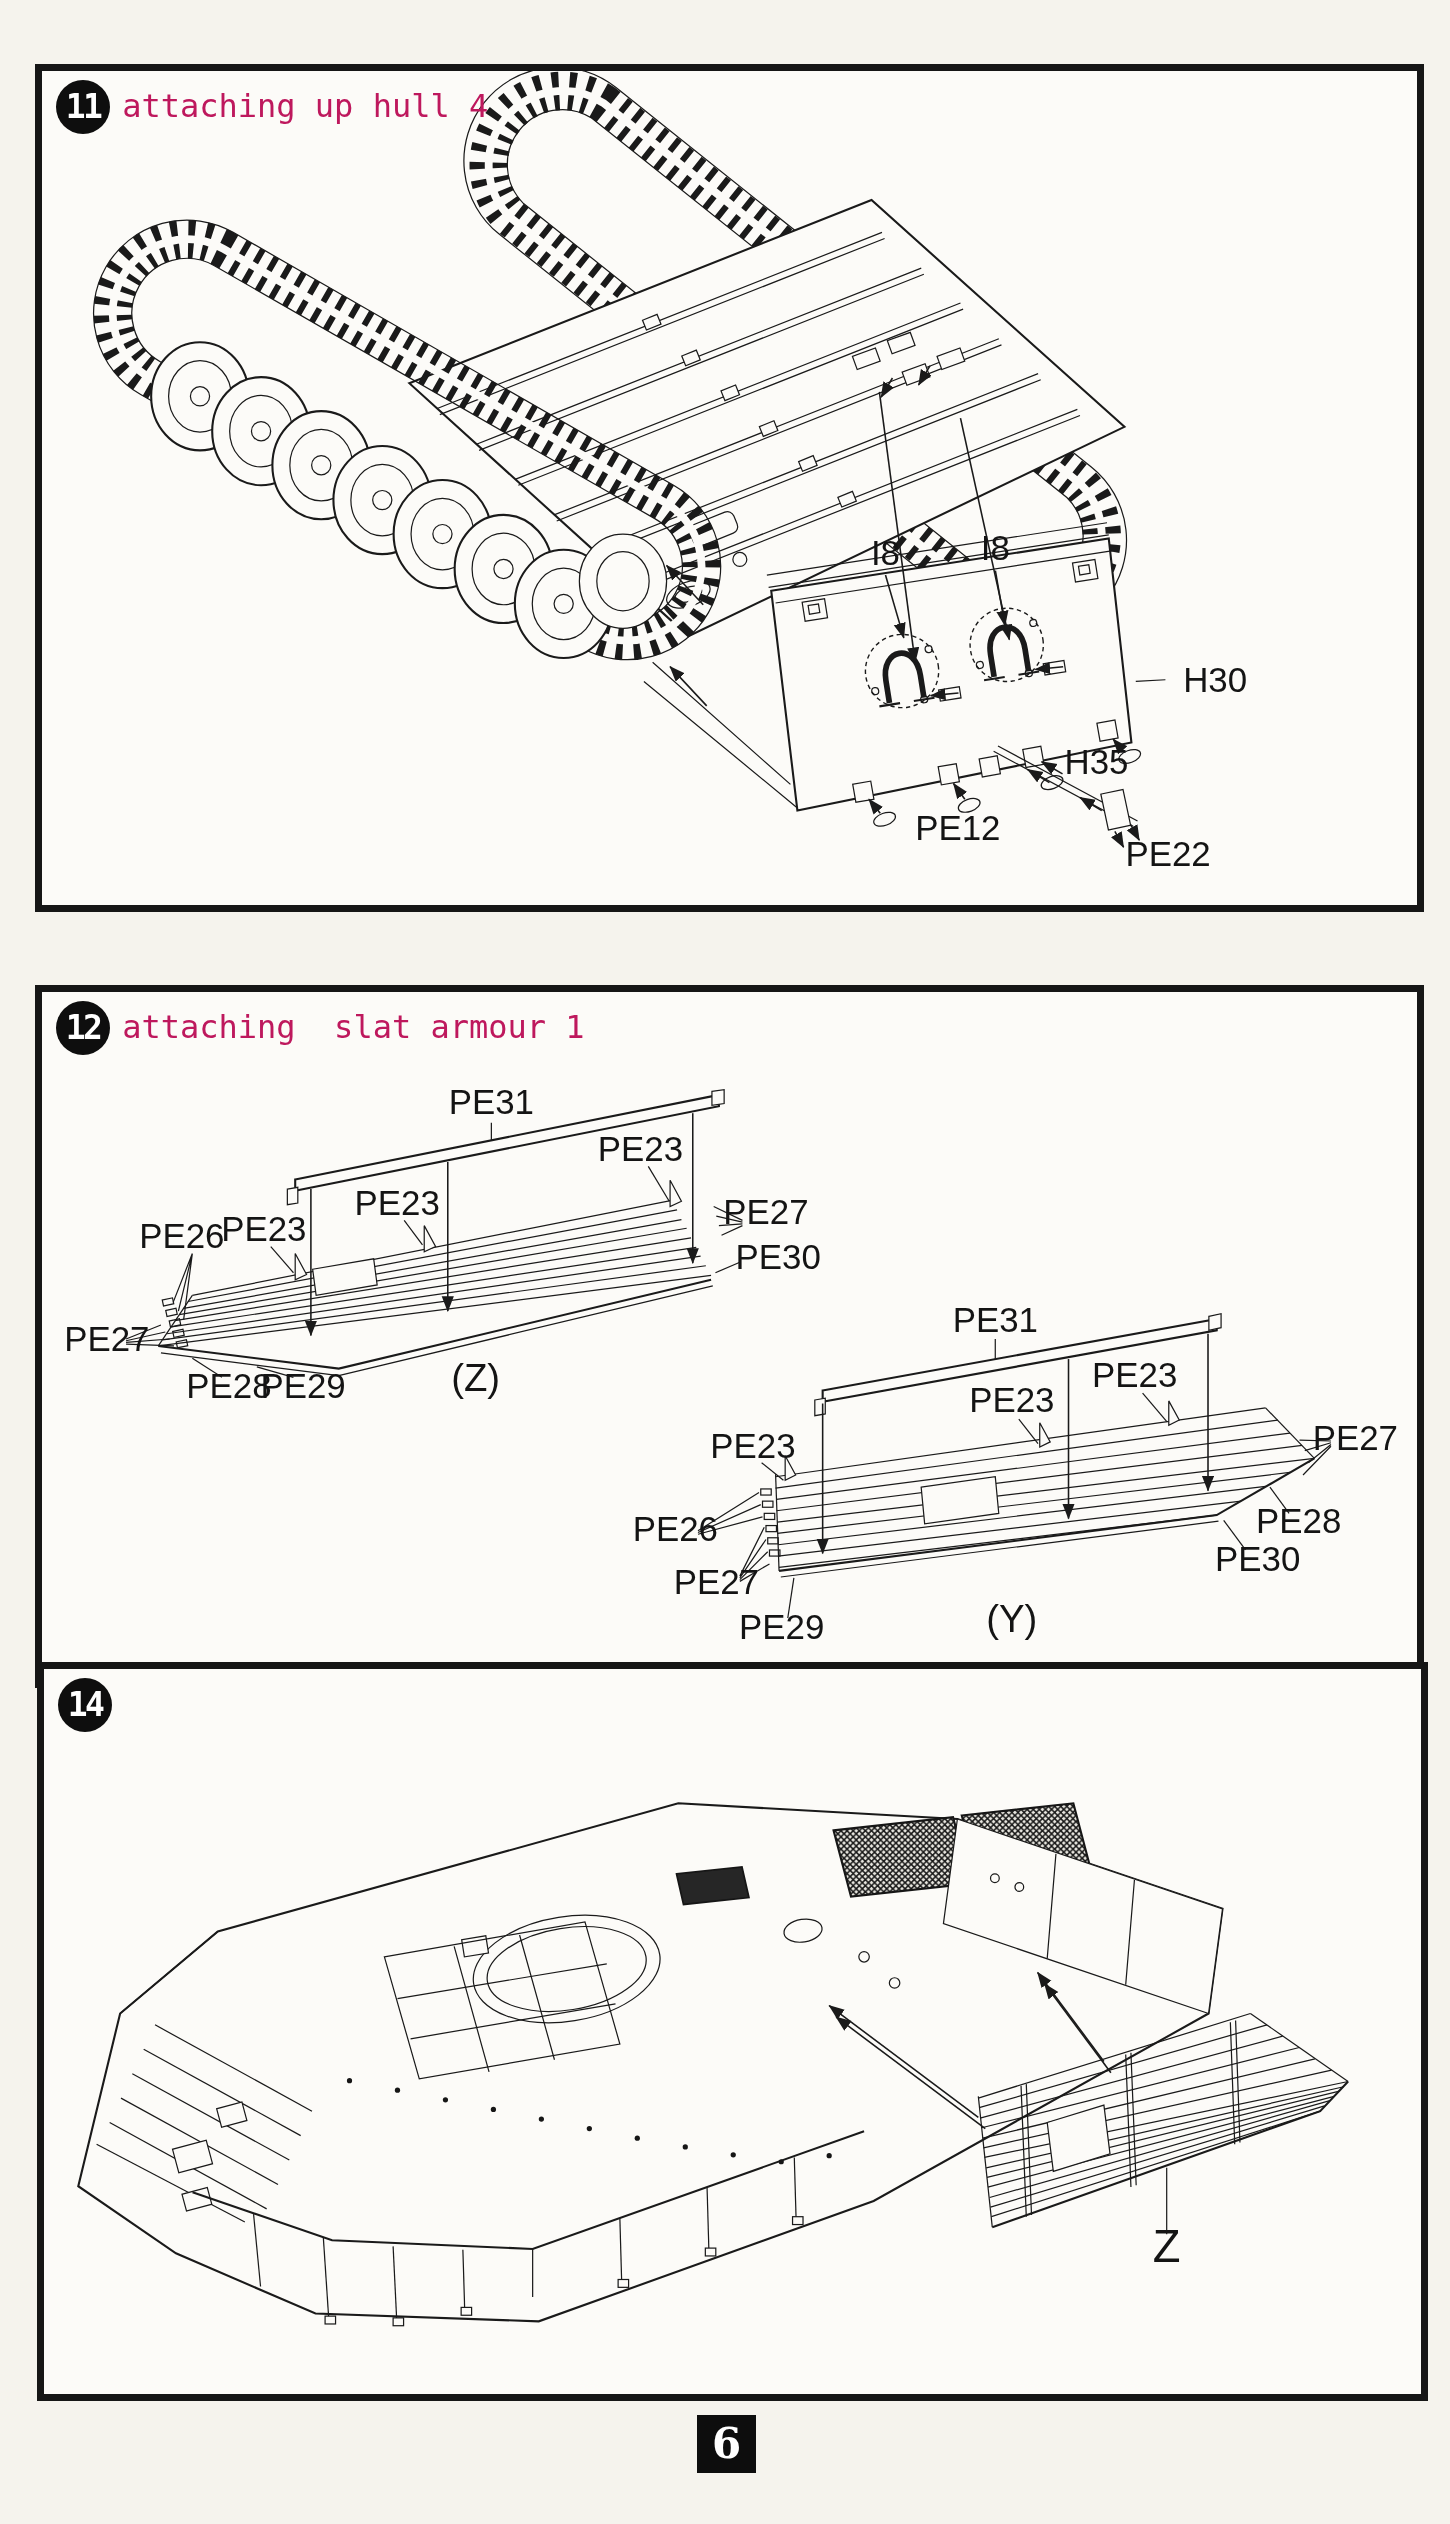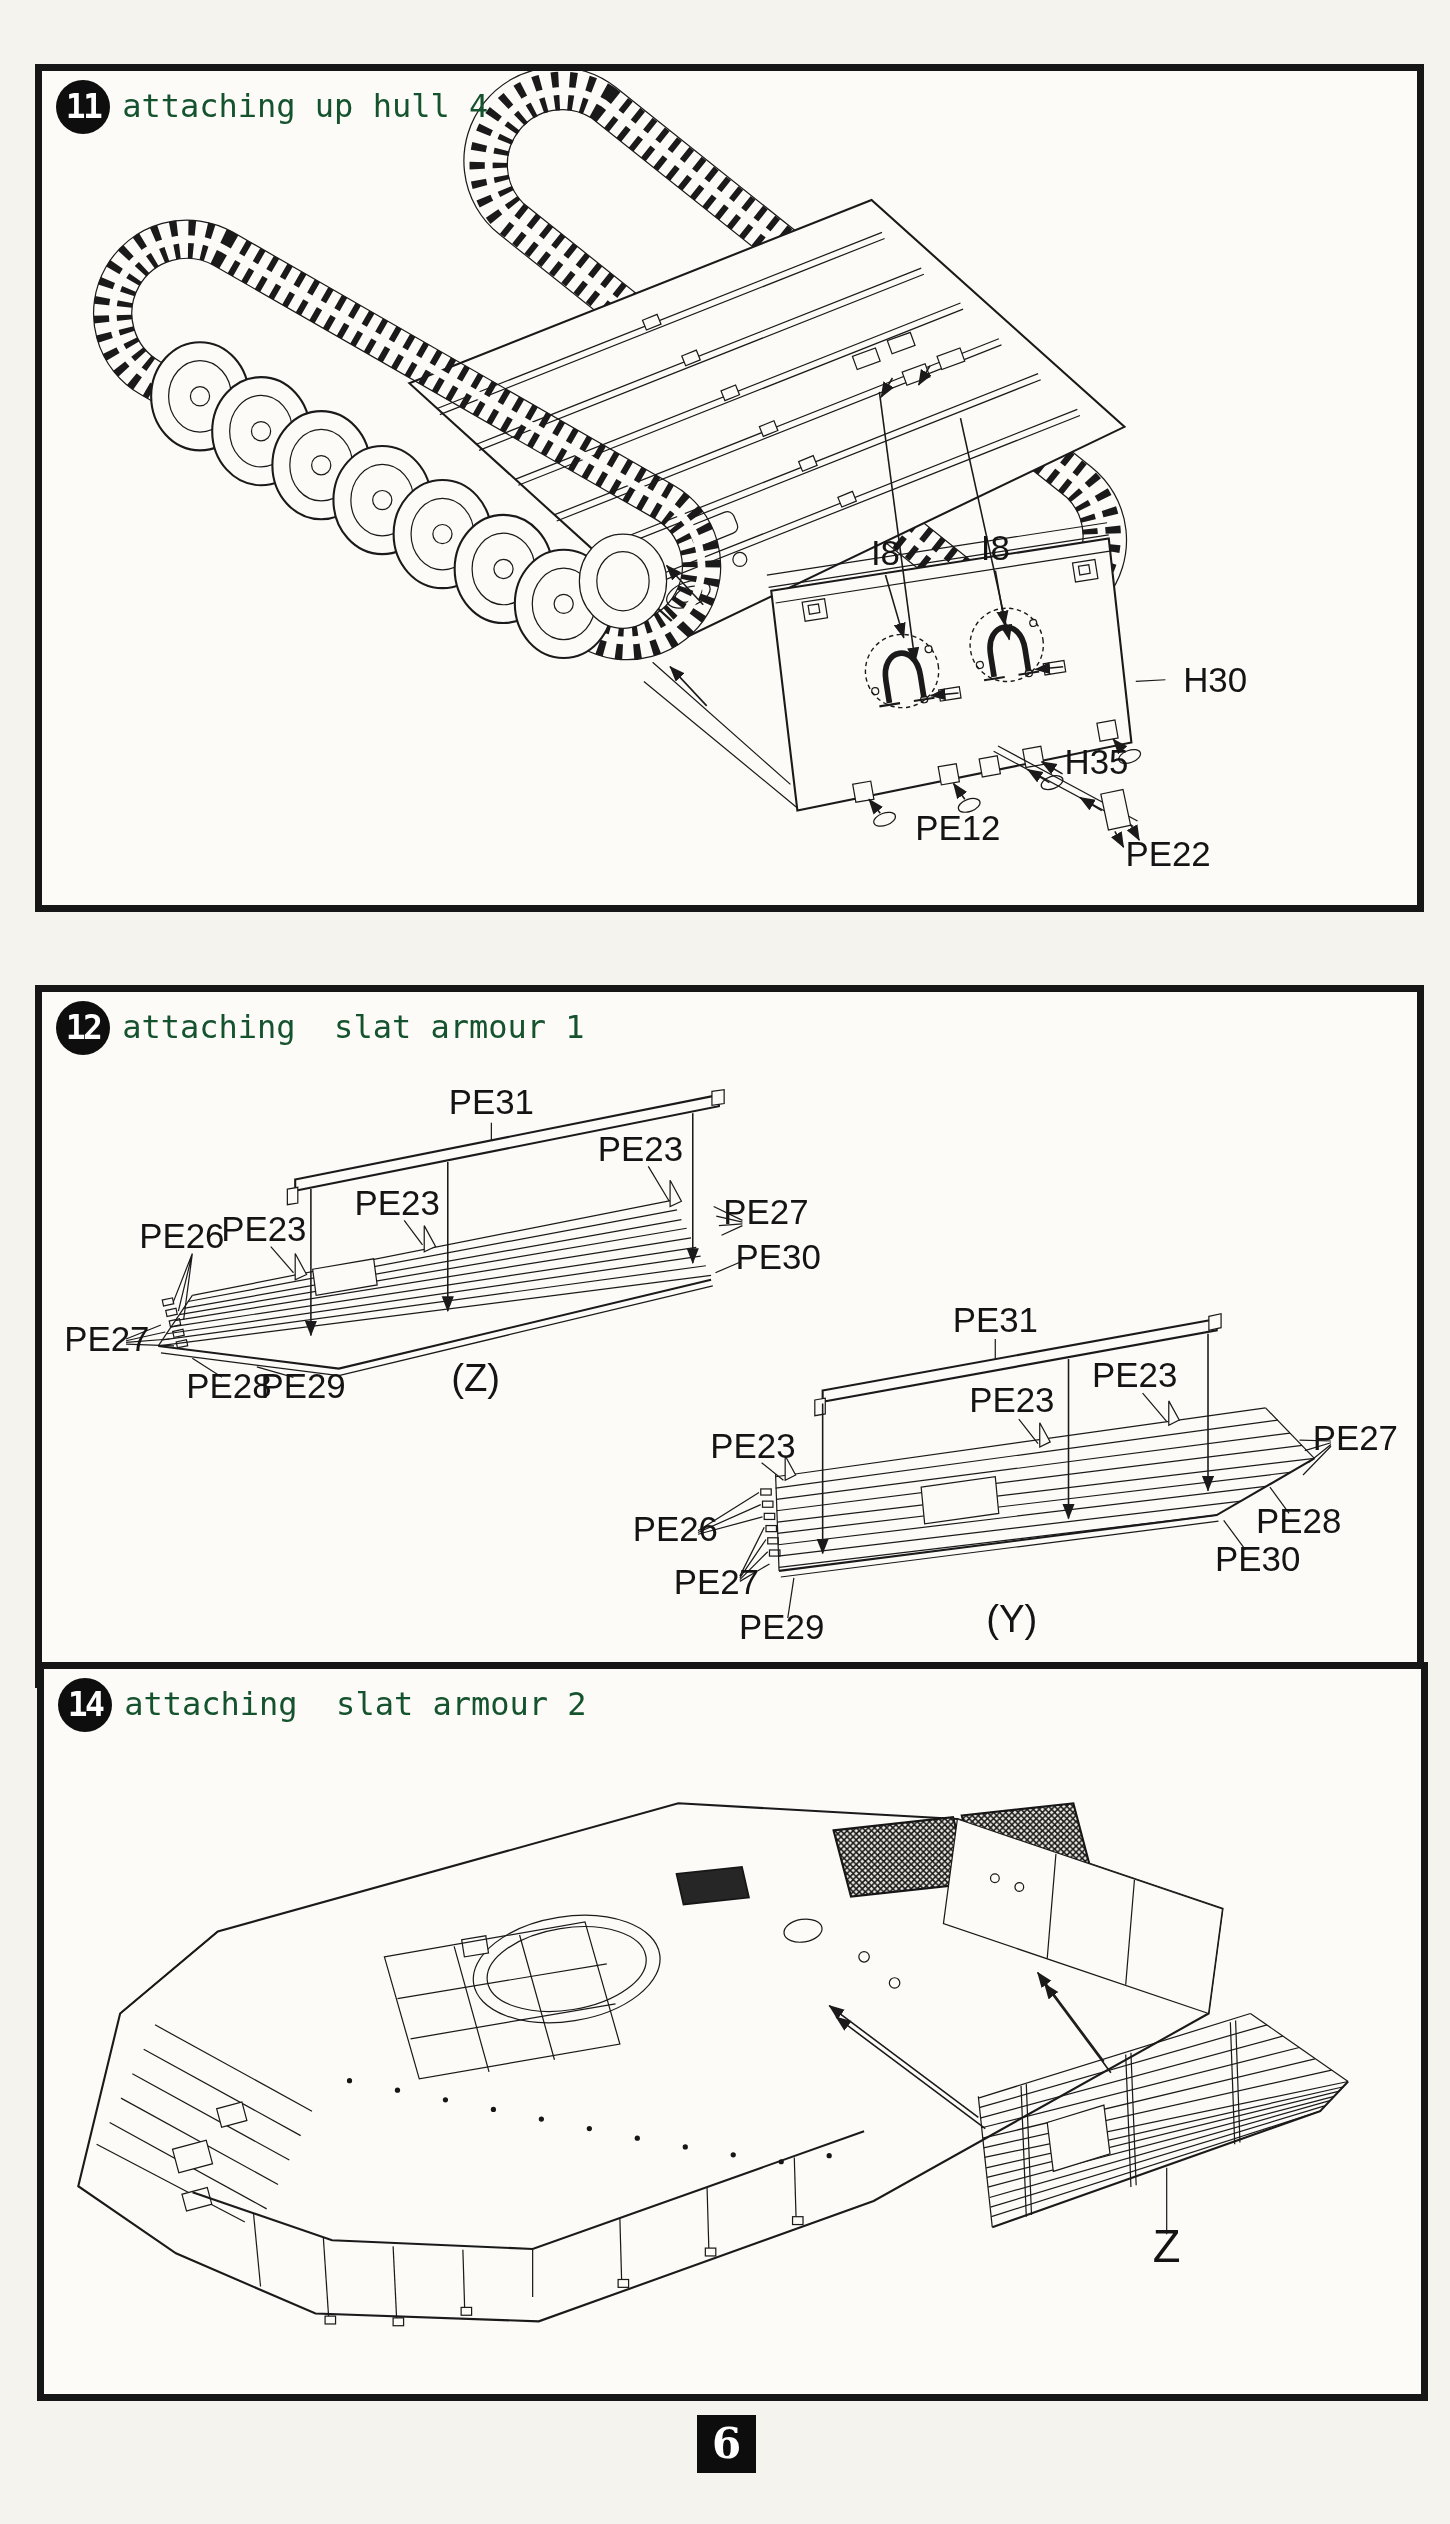--- a/index.html
+++ b/index.html
@@ -4,21 +4,21 @@
 <style>
   html,body{margin:0;padding:0;}
   body{width:1450px;height:2525px;background:#eceae4;font-family:"Liberation Sans",sans-serif;}
   #page{position:relative;width:1450px;height:2525px;background:#f5f3ed;overflow:hidden;}
   .panel{position:absolute;background:#fcfbf8;border:7.9px solid #161616;box-sizing:border-box;}
   .panel svg{position:absolute;left:0;top:0;}
   .hdr{position:absolute;left:14px;top:8.7px;display:flex;align-items:center;gap:12.2px;z-index:5;}
   .badge{width:54px;height:54px;border-radius:50%;background:#0e0e0e;color:#fff;
          display:flex;align-items:center;justify-content:center;
          font:700 33px/1 "DejaVu Sans Mono",monospace;letter-spacing:-2.6px;}
-  .title{font:400 32px/1.1 "DejaVu Sans Mono",monospace;color:#14532d;white-space:pre;}
+  .title{font:400 32px/1.1 "DejaVu Sans Mono",monospace;color:#be185d;white-space:pre;}
   #pagenum{position:absolute;left:697px;top:2415px;width:59px;height:58px;background:#0d0d0d;
            display:flex;align-items:center;justify-content:center;
            font:700 42px/1 "DejaVu Serif",serif;color:#fff;}
   .t{font:400 40px "Liberation Sans",sans-serif;fill:#141414;text-anchor:middle;}
   .tb{font:400 44px "Liberation Sans",sans-serif;fill:#141414;text-anchor:middle;}
   .ln{fill:none;stroke:#1a1a1a;stroke-width:2.4;}
   .lt{fill:none;stroke:#1a1a1a;stroke-width:1.4;}
   .wf{fill:#fcfbf8;stroke:#1a1a1a;stroke-width:2.4;}
   .wt{fill:#fcfbf8;stroke:#1a1a1a;stroke-width:1.4;}
   .ld{fill:none;stroke:#1a1a1a;stroke-width:1.8;}
@@ -340,21 +340,20 @@
         <text class="tb" x="1112" y="734">(Y)</text>
       </g>
     </svg>
   </div>
 
   <div class="panel" style="left:37px;top:1662px;width:1391px;height:739px;">
     <div class="hdr">
       <div class="badge">
           <span>14</span>
         </div>
-      <div class="title">attaching  slat armour 2</div>
     </div>
     <svg width="1375" height="723" viewBox="0 0 1576 829">
       <defs>
         <marker id="ah3" markerUnits="userSpaceOnUse" markerWidth="22" markerHeight="16" refX="17" refY="7" orient="auto">
           <path d="M0,0 L18,7 L0,14 Z" fill="#1a1a1a"></path>
         </marker>
         <pattern id="mesh3" width="7" height="7" patternUnits="userSpaceOnUse">
           <rect width="7" height="7" fill="#e9e7e0"></rect>
           <path d="M0,7 L7,0 M0,0 L7,7" stroke="#161616" stroke-width="1.7"></path>
         </pattern>

